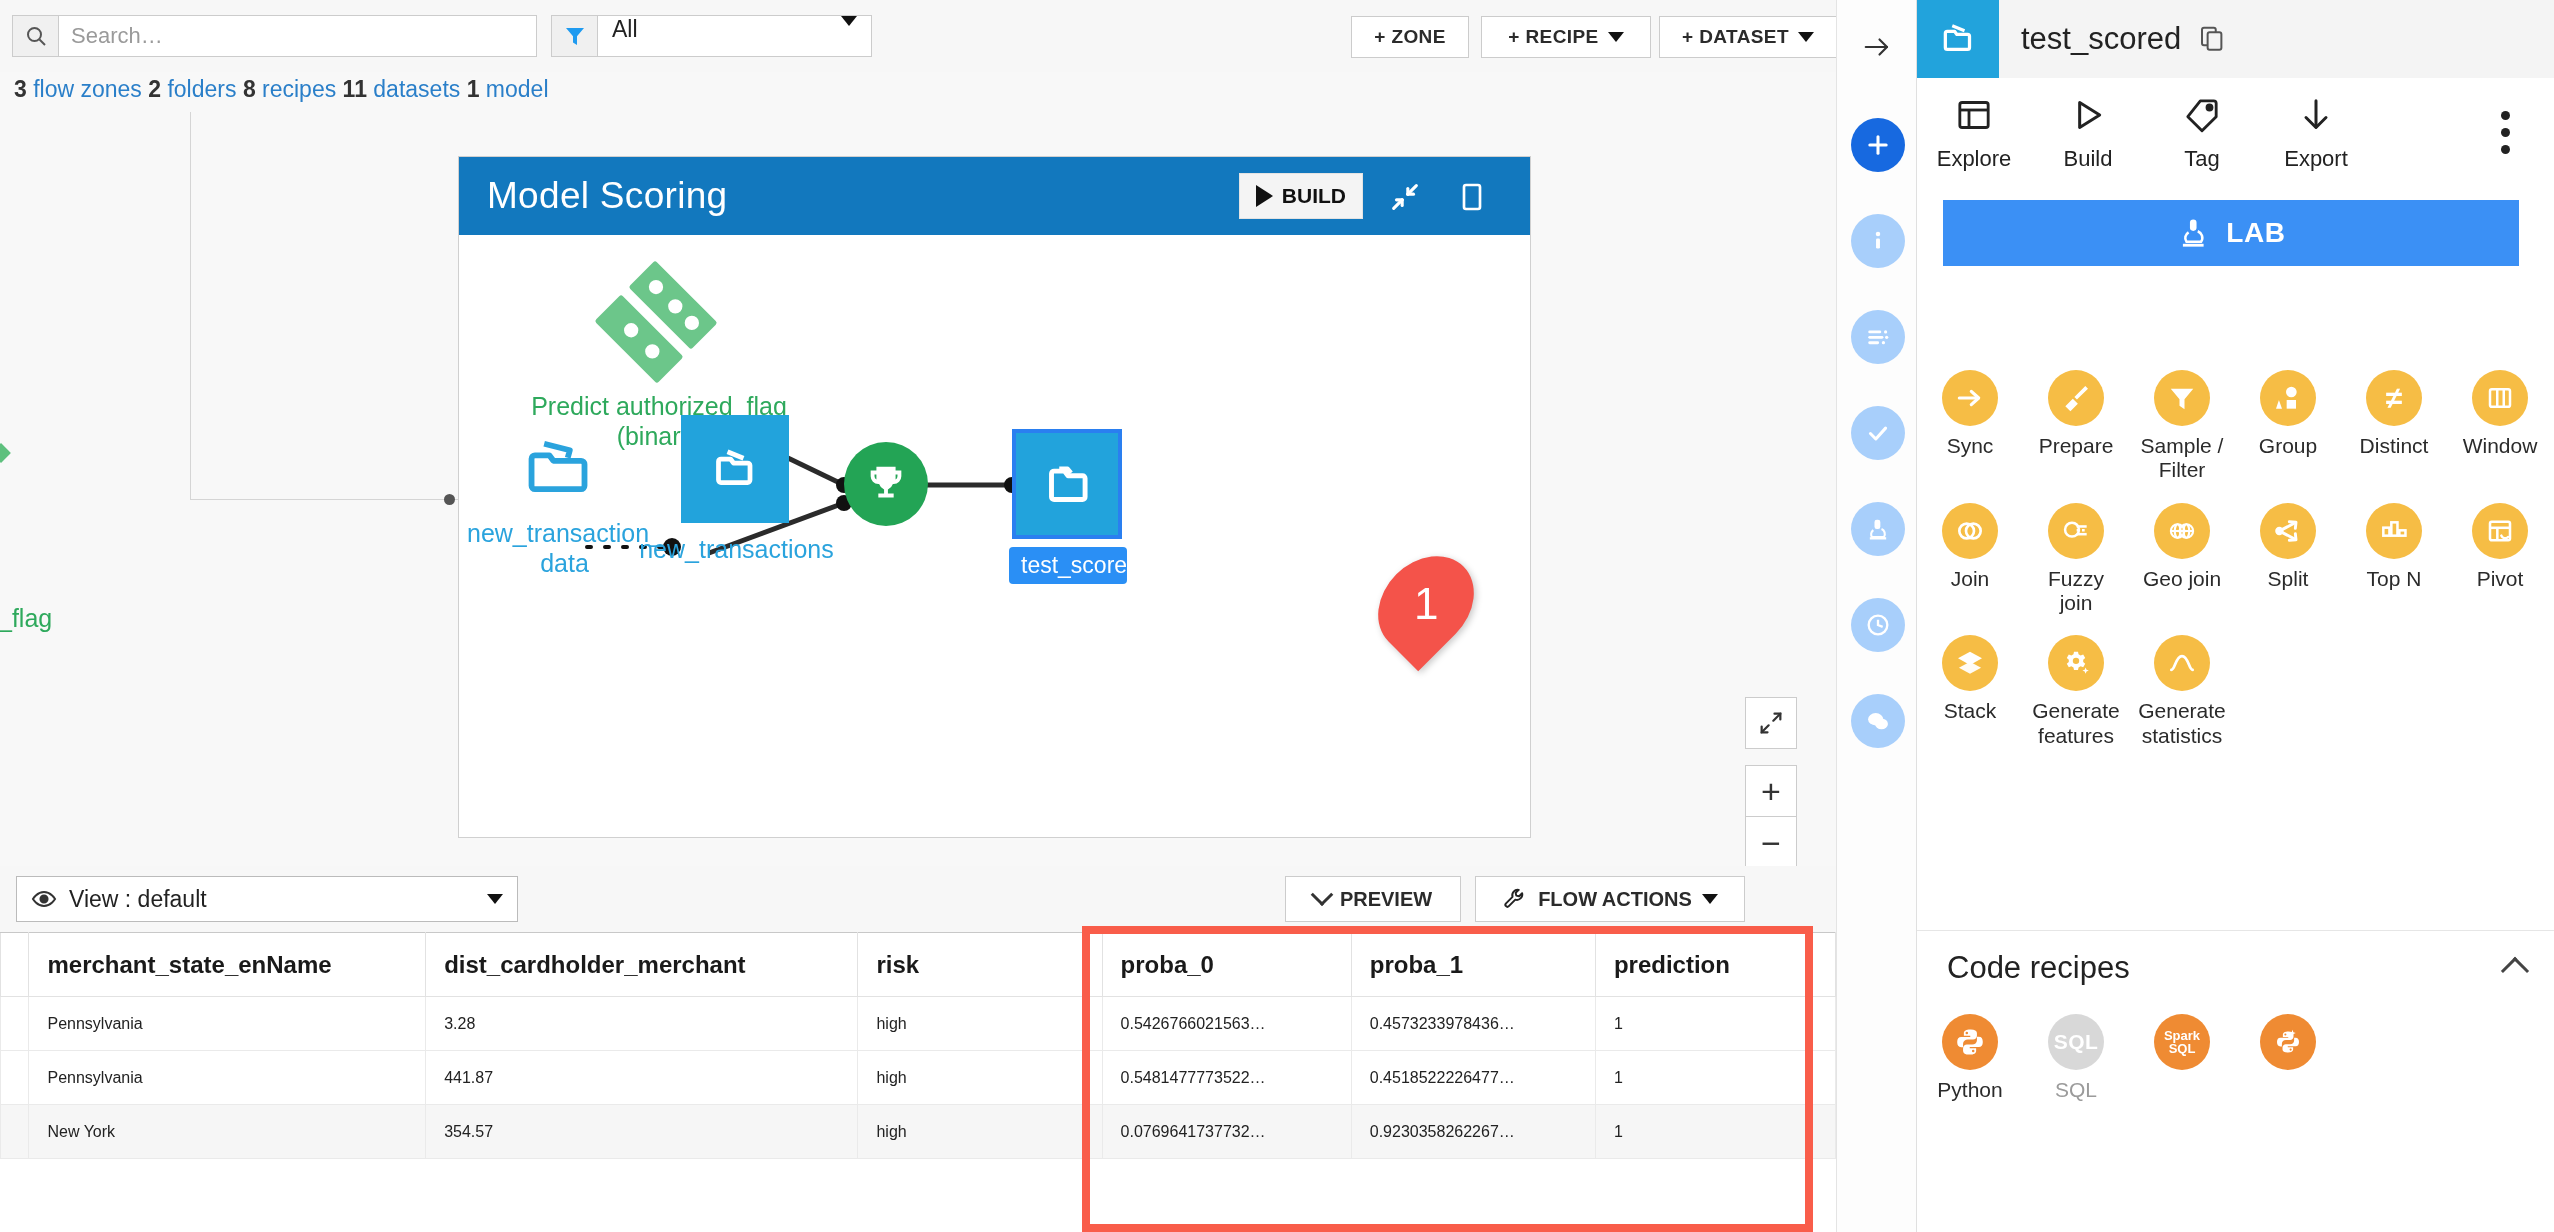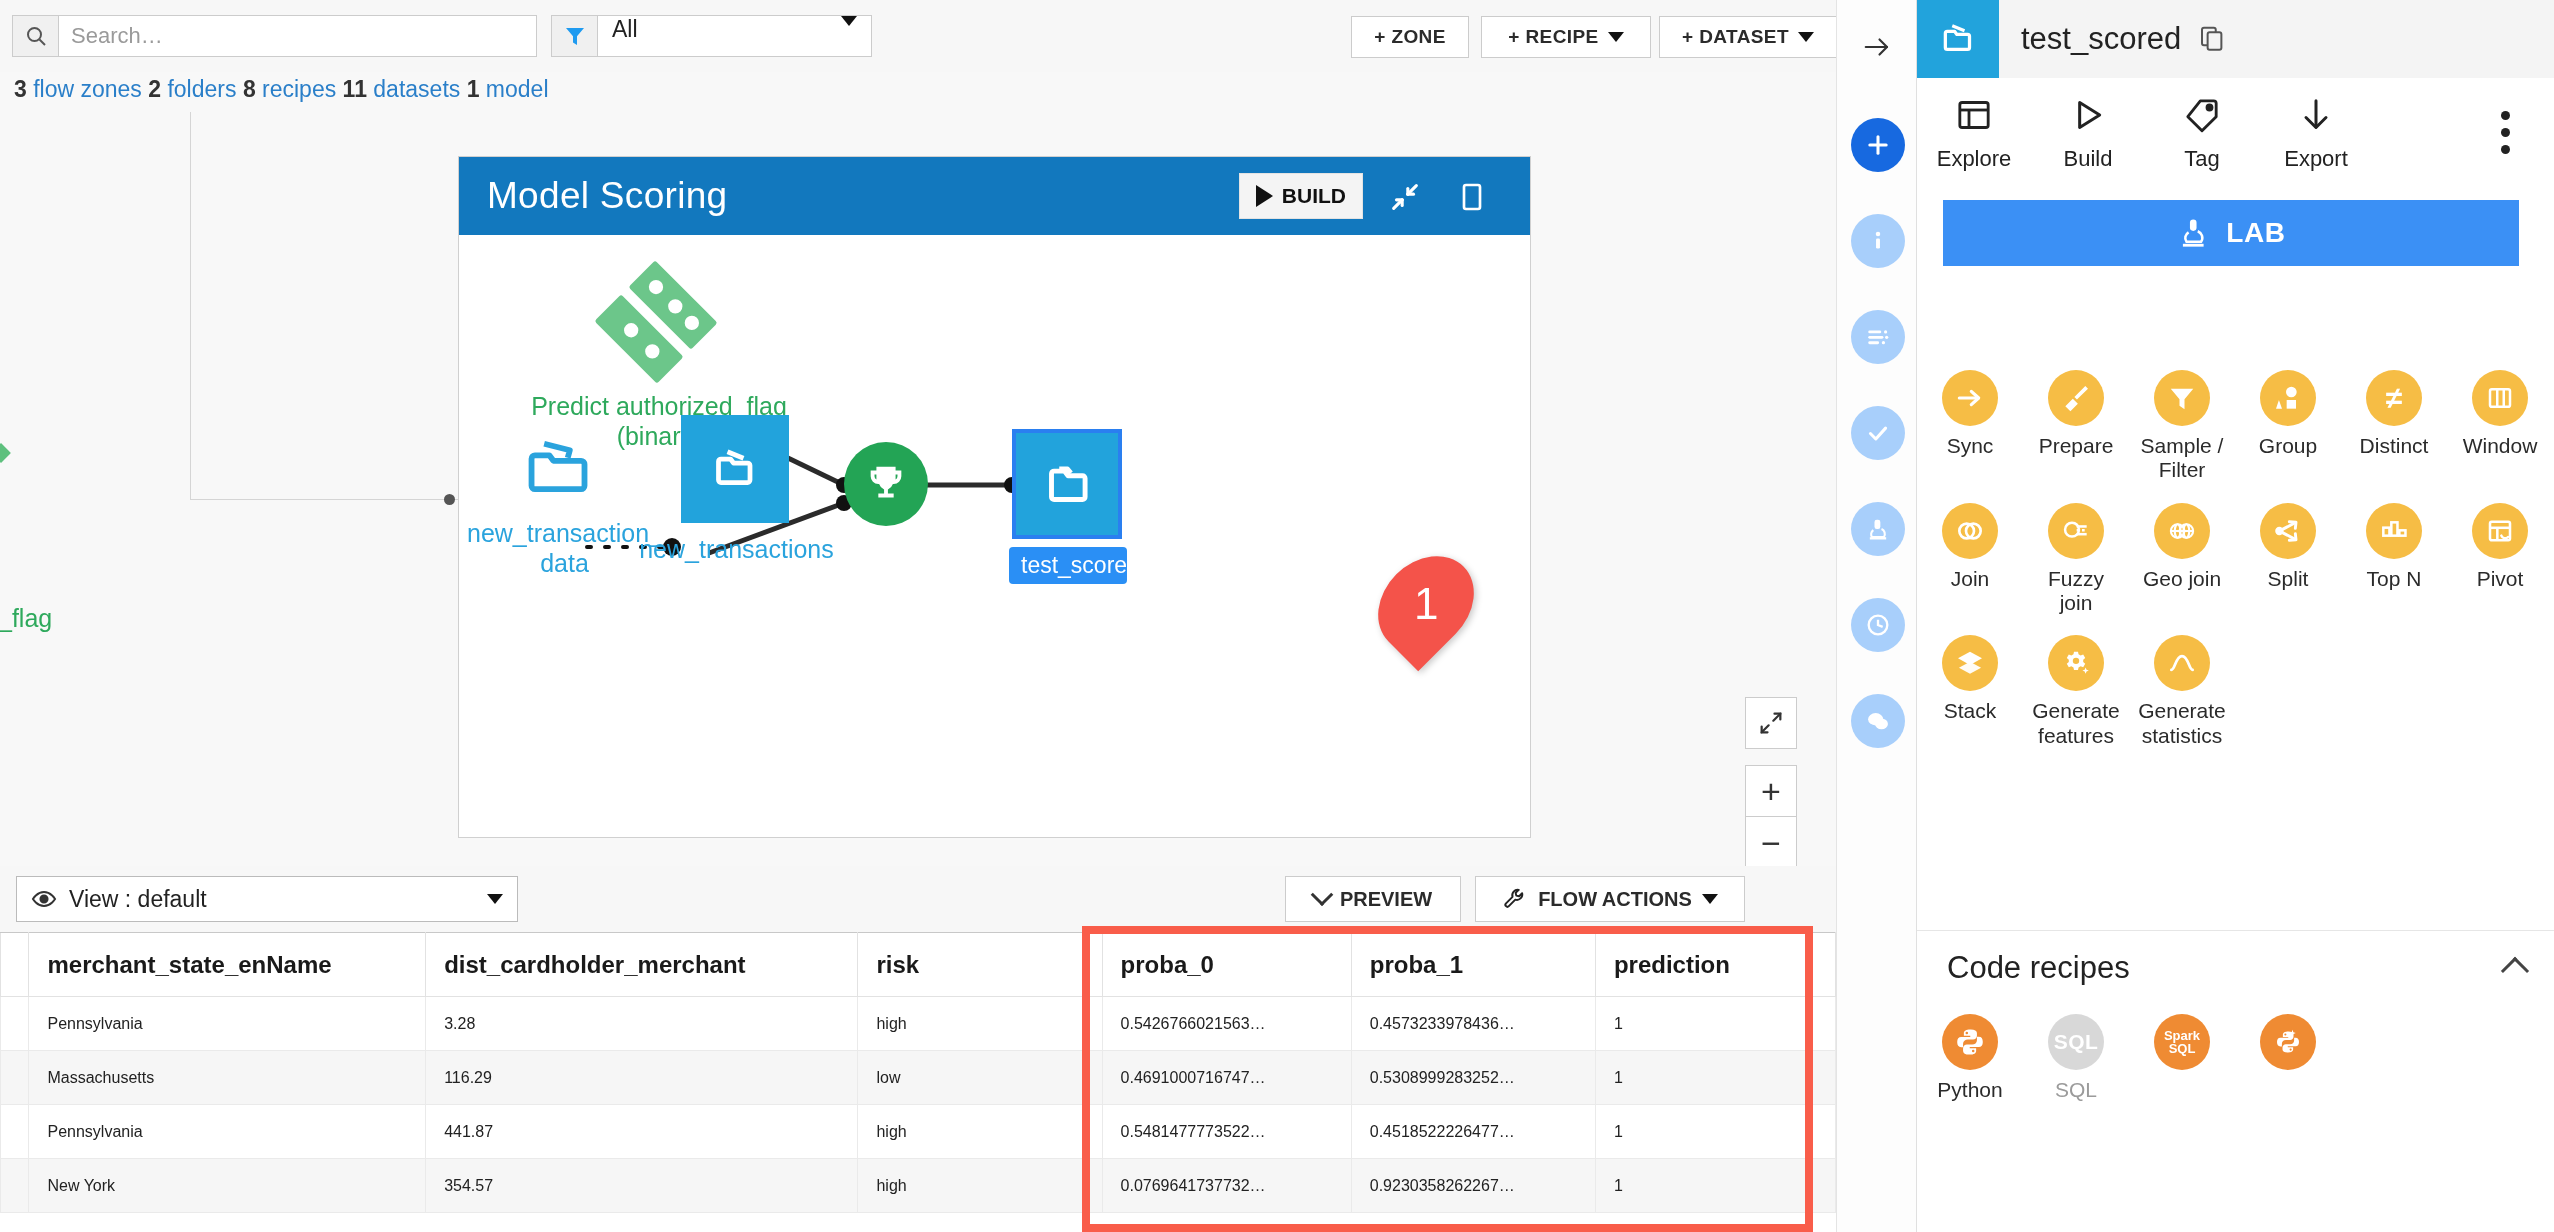--- a/index.html
+++ b/index.html
@@ -507,29 +507,20 @@
         <tbody>
           <tr>
             <td></td>
             <td>Pennsylvania</td>
             <td>3.28</td>
             <td>high</td>
             <td>0.5426766021563…</td>
             <td>0.4573233978436…</td>
             <td>1</td>
           </tr>
-          <tr class="alt">
-            <td></td>
-            <td>Massachusetts</td>
-            <td>116.29</td>
-            <td>low</td>
-            <td>0.4691000716747…</td>
-            <td>0.5308999283252…</td>
-            <td>1</td>
-          </tr>
           <tr>
             <td></td>
             <td>Pennsylvania</td>
             <td>441.87</td>
             <td>high</td>
             <td>0.5481477773522…</td>
             <td>0.4518522226477…</td>
             <td>1</td>
           </tr>
           <tr class="alt">

